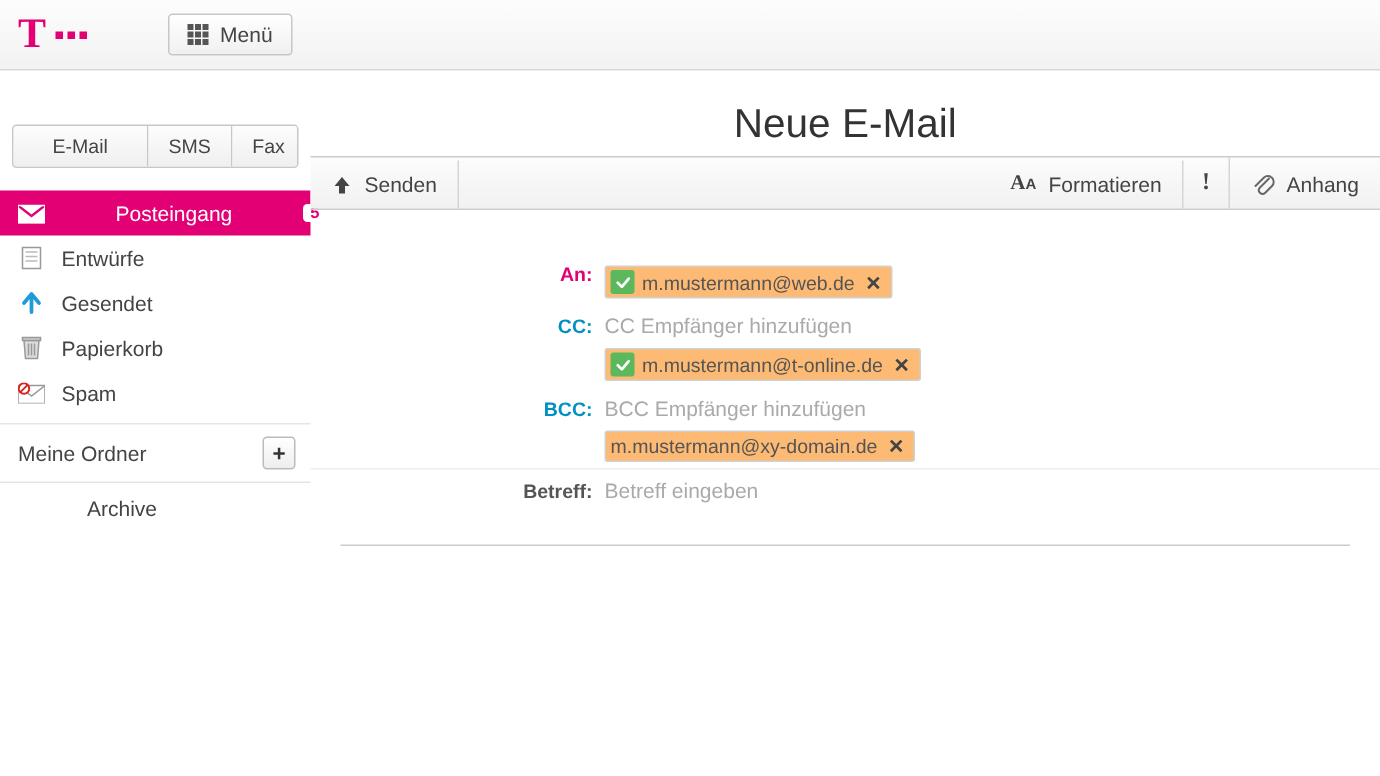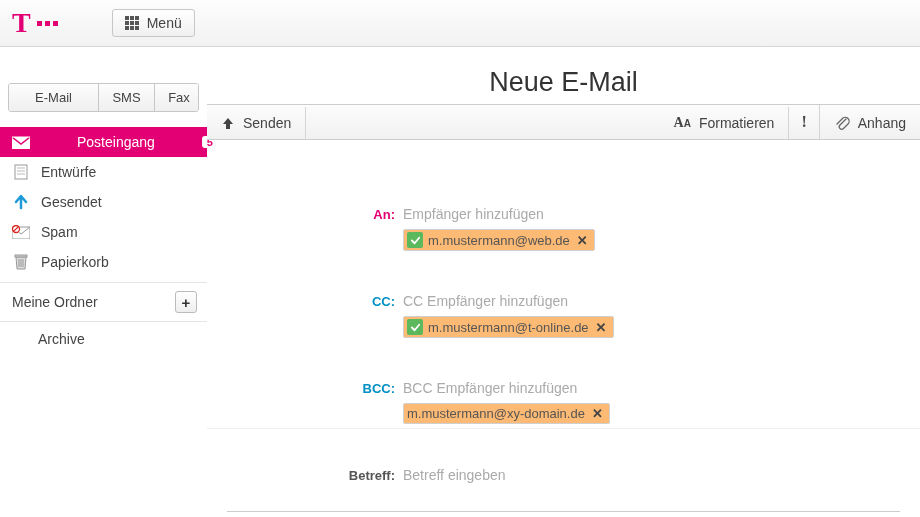--- a/index.html
+++ b/index.html
@@ -29,33 +29,33 @@
 
 .folder { display: flex; align-items: center; padding: 7px 12px; font-size: 14px; color: #444; cursor: pointer; gap: 11px; }
 .folder.active { background: #e20074; color: #fff; gap: 47px; }
 .folder .icon { width: 18px; height: 16px; display: flex; align-items: center; justify-content: center; }
 .folder .label { flex: 1; }
 .folder .badge { background: #fff; color: #e20074; border-radius: 3px; padding: 0 5px; font-size: 11px; font-weight: bold; }
 
 .section-head { display: flex; align-items: center; justify-content: space-between; padding: 8px 10px 8px 12px; font-size: 14px; color: #444; border-top: 1px solid #e5e5e5; border-bottom: 1px solid #e5e5e5; margin-top: 5px; }
 .plusbtn { width: 22px; height: 22px; border: 1px solid #bbb; border-radius: 3px; background: linear-gradient(#fff,#eee); display: flex; align-items: center; justify-content: center; font-size: 15px; font-weight: bold; color: #333; cursor: pointer; }
 
-.subfolder { padding: 9px 12px 9px 38px; font-size: 14px; color: #444; cursor: pointer; }
+.subfolder { padding: 9px 12px 9px 58px; font-size: 14px; color: #444; cursor: pointer; }
 
 
 .content { flex: 1; padding-top: 20px; }
 .title { text-align: center; font-size: 27px; color: #333; padding-bottom: 6px; }
 .toolbar { display: flex; align-items: flex-end; padding: 0 0 0 0; border-top: 1px solid #ccc; border-bottom: 1px solid #ccc; background: linear-gradient(#fcfcfc,#f1f1f1); }
 .tbtn { display: flex; align-items: center; gap: 8px; padding: 8px 14px; font-size: 14px; color: #444; cursor: pointer; border-right: 1px solid #d5d5d5; }
 .tbtn.last { border-right: none; }
 .spacer { flex: 1; }
 
 
 .compose { padding: 28px 0 0 0; }
-.row { display: flex; align-items: flex-start; padding: 4px 0; border-bottom: 1px solid #eee; margin-top: 32px; }
+.row { display: flex; align-items: flex-start; padding: 4px 0; border-bottom: 1px solid #eee; }
 .row.noborder { border-bottom: none; }
 .row .lbl { width: 196px; text-align: right; padding-right: 8px; font-size: 13px; padding-top: 3px; }
 .row .lbl.an { color: #e20074; font-weight: bold; }
 .row .lbl.cc { color: #0090c4; font-weight: bold; }
 .row .lbl.bcc { color: #0090c4; font-weight: bold; }
 .row .lbl.subj { color: #555; font-weight: bold; }
 .row .field { flex: 1; min-height: 24px; }
 .placeholder { color: #aaa; font-size: 14px; padding: 2px 0; }
 .chip { display: inline-flex; align-items: center; background: #fdba74; border: 1px solid #d0d0d0; border-radius: 2px; padding: 2px 4px 2px 3px; margin-top: 5px; font-size: 13px; color: #555; gap: 5px; }
 .chip .check { width: 16px; height: 16px; background: #5cb85c; border-radius: 2px; display: flex; align-items: center; justify-content: center; }
@@ -130,42 +130,42 @@
       <span class="icon">
         <svg viewBox="0 0 16 16" width="16" height="16">
             <path d="M8 14 L8 3 M3 8 L8 2 L13 8" fill="none" stroke="#1e9bd8" stroke-width="2.5" stroke-linecap="round" stroke-linejoin="round"></path>
           </svg>
       </span>
       <span class="label">Gesendet</span>
     </div>
 
     <div class="folder">
       <span class="icon">
+        <svg viewBox="0 0 14 16" width="14" height="16">
+            <path d="M2 3 L12 3 L11 15 L3 15 Z" fill="#ddd" stroke="#999"></path>
+            <rect x="1" y="1" width="12" height="2" fill="#ccc" stroke="#999"></rect>
+            <line x1="5" y1="5" x2="5" y2="13" stroke="#999"></line>
+            <line x1="7" y1="5" x2="7" y2="13" stroke="#999"></line>
+            <line x1="9" y1="5" x2="9" y2="13" stroke="#999"></line>
+          </svg>
+      </span>
+      <span class="label">Papierkorb</span>
+    </div>
+
+    <div class="folder">
+      <span class="icon">
         <svg viewBox="0 0 18 14" width="18" height="14">
             <rect x="0" y="2" width="18" height="12" fill="#fff" stroke="#999"></rect>
             <path d="M0 2 L9 9 L18 2" fill="none" stroke="#999"></path>
             <circle cx="4" cy="4" r="4" fill="#fff"></circle>
             <circle cx="4" cy="4" r="3.5" fill="none" stroke="#d9231b" stroke-width="1.3"></circle>
             <line x1="1.6" y1="6.4" x2="6.4" y2="1.6" stroke="#d9231b" stroke-width="1.3"></line>
           </svg>
       </span>
       <span class="label">Spam</span>
-    </div>
-
-    <div class="folder">
-      <span class="icon">
-        <svg viewBox="0 0 14 16" width="14" height="16">
-            <path d="M2 3 L12 3 L11 15 L3 15 Z" fill="#ddd" stroke="#999"></path>
-            <rect x="1" y="1" width="12" height="2" fill="#ccc" stroke="#999"></rect>
-            <line x1="5" y1="5" x2="5" y2="13" stroke="#999"></line>
-            <line x1="7" y1="5" x2="7" y2="13" stroke="#999"></line>
-            <line x1="9" y1="5" x2="9" y2="13" stroke="#999"></line>
-          </svg>
-      </span>
-      <span class="label">Papierkorb</span>
     </div>
 
     <div class="section-head">
       <span>Meine Ordner</span>
       <span class="plusbtn">+</span>
     </div>
 
     <div class="subfolder">Archive</div>
   </div>
 
@@ -197,21 +197,20 @@
         </span>
         <span>Anhang</span>
       </div>
     </div>
 
     <div class="compose">
 
       <div class="row noborder">
         <div class="lbl an">An:</div>
         <div class="field">
-          <div class="placeholder">Empfänger hinzufügen</div>
           <div class="chip">
             <span class="check">
                 <svg viewBox="0 0 12 12">
                   <path d="M2 6 L5 9 L10 3" fill="none" stroke="#fff" stroke-width="2" stroke-linecap="round" stroke-linejoin="round"></path>
                 </svg>
               </span>
             <span>m.mustermann@web.de</span>
             <span class="x">✕</span>
           </div>
         </div>

